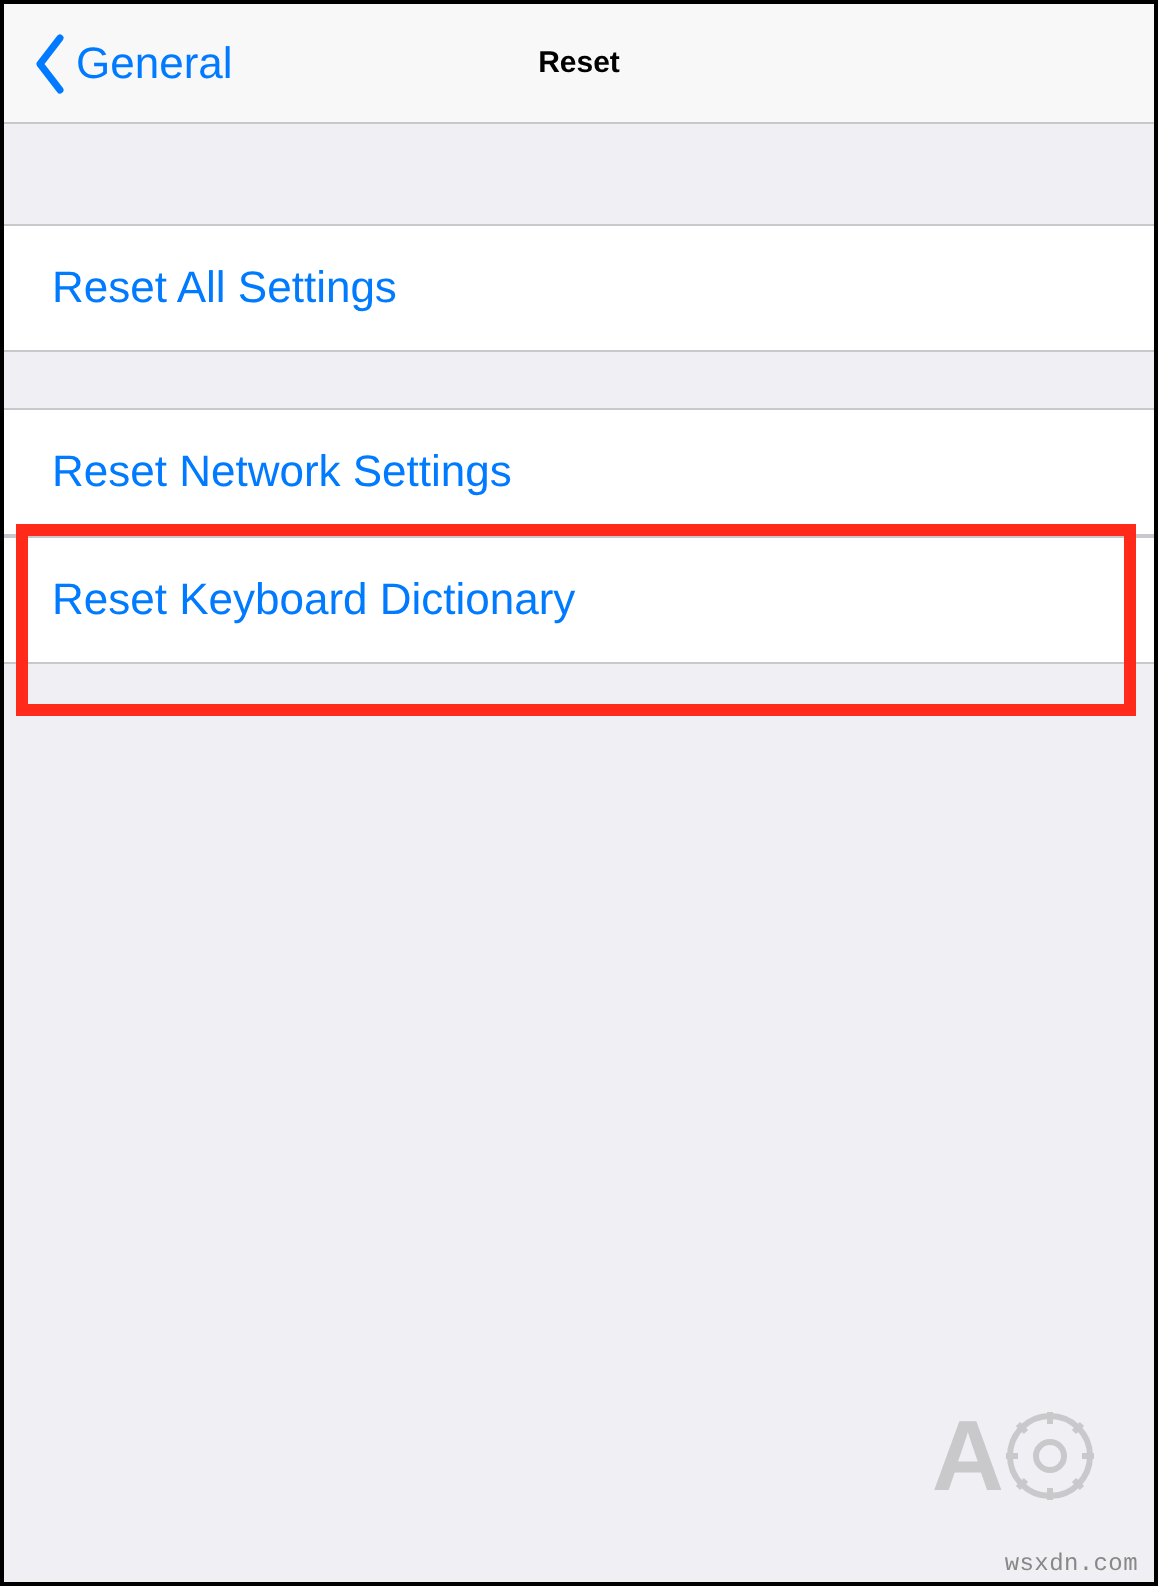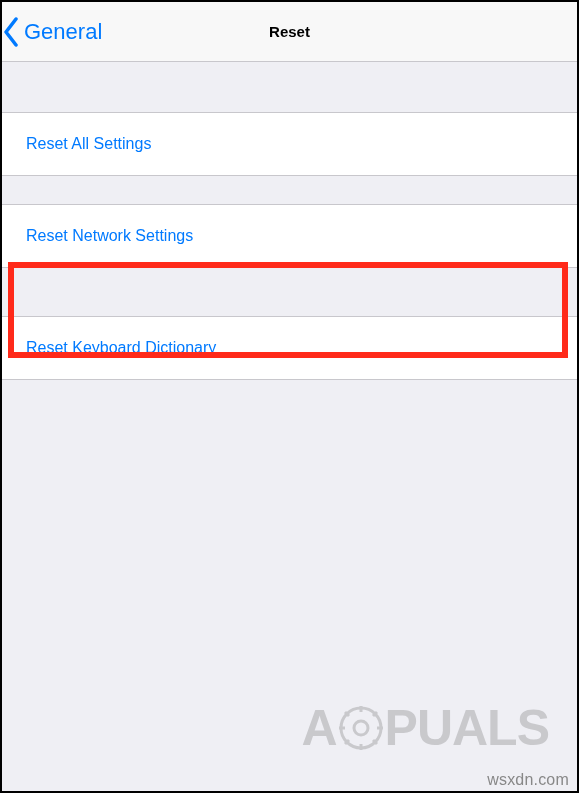--- a/index.html
+++ b/index.html
@@ -20,21 +20,21 @@
       height: 60px;
       background: #f8f8f8;
       border-bottom: 1px solid #c8c7cc;
       display: flex;
       align-items: center;
       position: relative;
     }
     .back-button {
       display: flex;
       align-items: center;
-      padding-left: 0;
+      padding-left: 14px;
       color: #007aff;
       font-size: 22px;
       font-weight: 400;
     }
     .back-chevron {
       width: 18px;
       height: 30px;
       margin-right: 4px;
     }
     .back-chevron svg {
@@ -49,41 +49,41 @@
       font-weight: 600;
       color: #000;
     }
     .group {
       background: #fff;
       border-top: 1px solid #c8c7cc;
       border-bottom: 1px solid #c8c7cc;
     }
     .group.first { margin-top: 50px; }
     .group.second { margin-top: 28px; }
-    .group.third { margin-top: 48px; }
+    .group.third { }
     .cell {
       height: 62px;
       display: flex;
       align-items: center;
       padding-left: 24px;
       position: relative;
       background: #fff;
     }
     .cell + .cell::before {
       content: "";
       position: absolute;
       top: 0;
       left: 24px;
       right: 0;
       height: 1px;
       background: #c8c7cc;
     }
     .cell-label {
       color: #007aff;
-      font-size: 16px;
+      font-size: 22px;
       font-weight: 400;
     }
     .highlight-box {
       position: absolute;
       border: 6px solid #ff2a1a;
       left: 6px;
       width: 560px;
       top: 260px;
       height: 96px;
       pointer-events: none;
@@ -111,23 +111,23 @@
       display: inline-flex;
       align-items: center;
       justify-content: center;
       vertical-align: middle;
     }
     .watermark-logo svg { width: 100%; height: 100%; }
     .bottom-credit {
       position: absolute;
       bottom: 2px;
       right: 8px;
-      font-size: 16px;
+      font-size: 12px;
       color: #888;
-      font-family: Liberation Sans, sans-serif;
+      font-family: Liberation Mono, monospace;
       font-weight: 400;
       letter-spacing: 0.2px;
     }
   </style>
 </head>
 <body>
 
 <div class="nav-bar">
   <div class="back-button">
     <span class="back-chevron">
@@ -171,16 +171,15 @@
         <line x1="0" y1="22" x2="6" y2="22"></line>
         <line x1="38" y1="22" x2="44" y2="22"></line>
         <line x1="6" y1="6" x2="10" y2="10"></line>
         <line x1="34" y1="34" x2="38" y2="38"></line>
         <line x1="6" y1="38" x2="10" y2="34"></line>
         <line x1="34" y1="10" x2="38" y2="6"></line>
       </g>
       <circle cx="22" cy="22" r="7" fill="none" stroke="#5a5a5a" stroke-width="3"></circle>
     </svg>
   </span>
-  <span class="watermark-letter">PUALS</span>
 </div>
 
 <div class="bottom-credit">wsxdn.com</div>
 
 </body></html>

